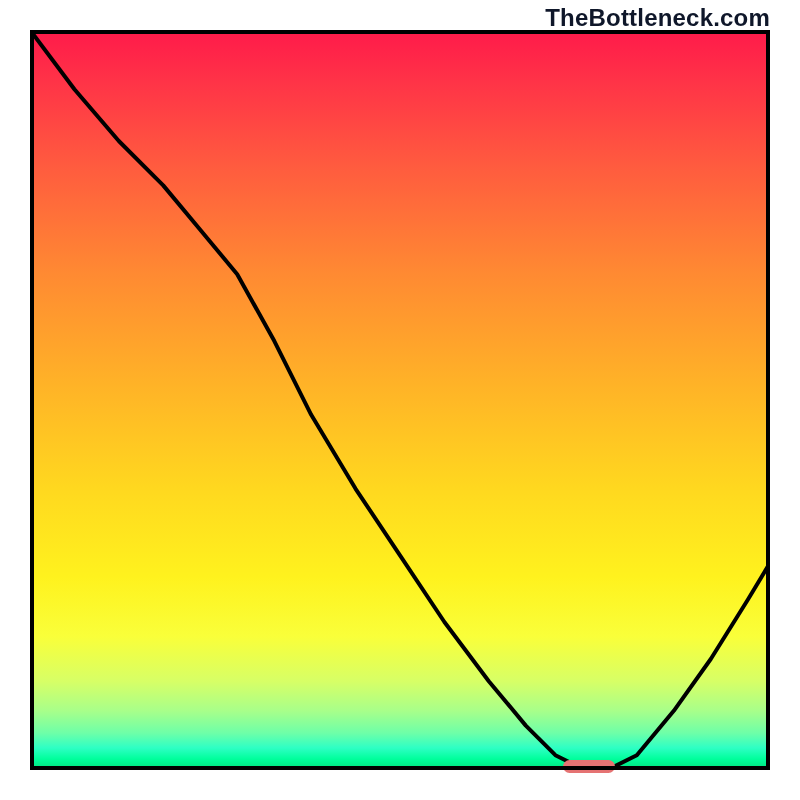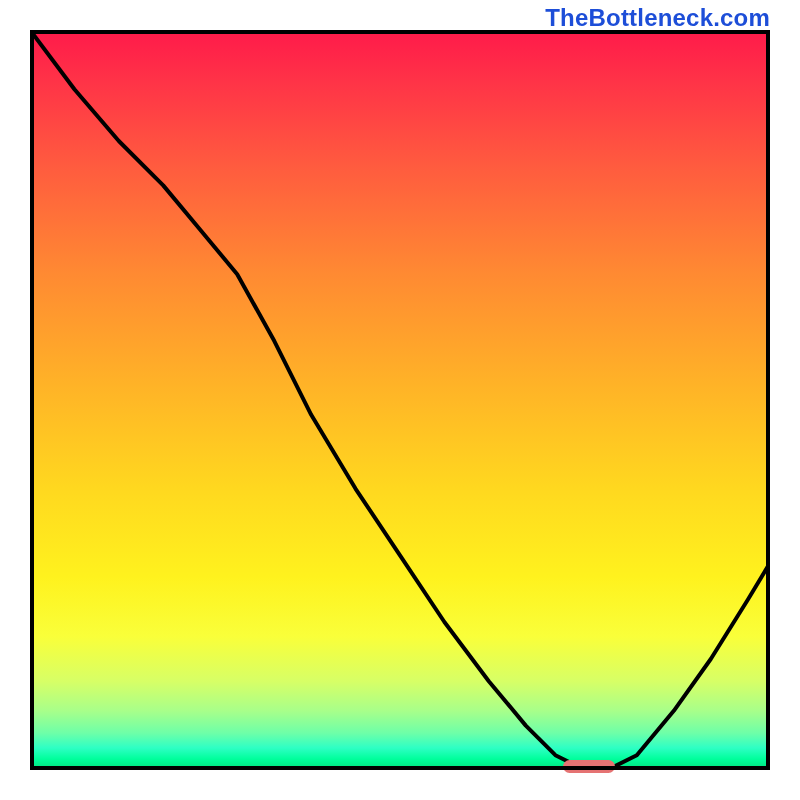--- a/index.html
+++ b/index.html
@@ -81,21 +81,21 @@
     height: 13px;
     border-radius: 7px;
     background: #e57373;
   }
   .watermark {
     position: absolute;
     top: 4px;
     right: 30px;
     font-size: 24px;
     font-weight: 600;
-    color: #1d4ed8;
+    color: #0f172a;
     letter-spacing: 0.2px;
   }
 </style>
 </head>
 <body>
 
 <div class="frame">
 
   <div class="watermark">TheBottleneck.com</div>
 

